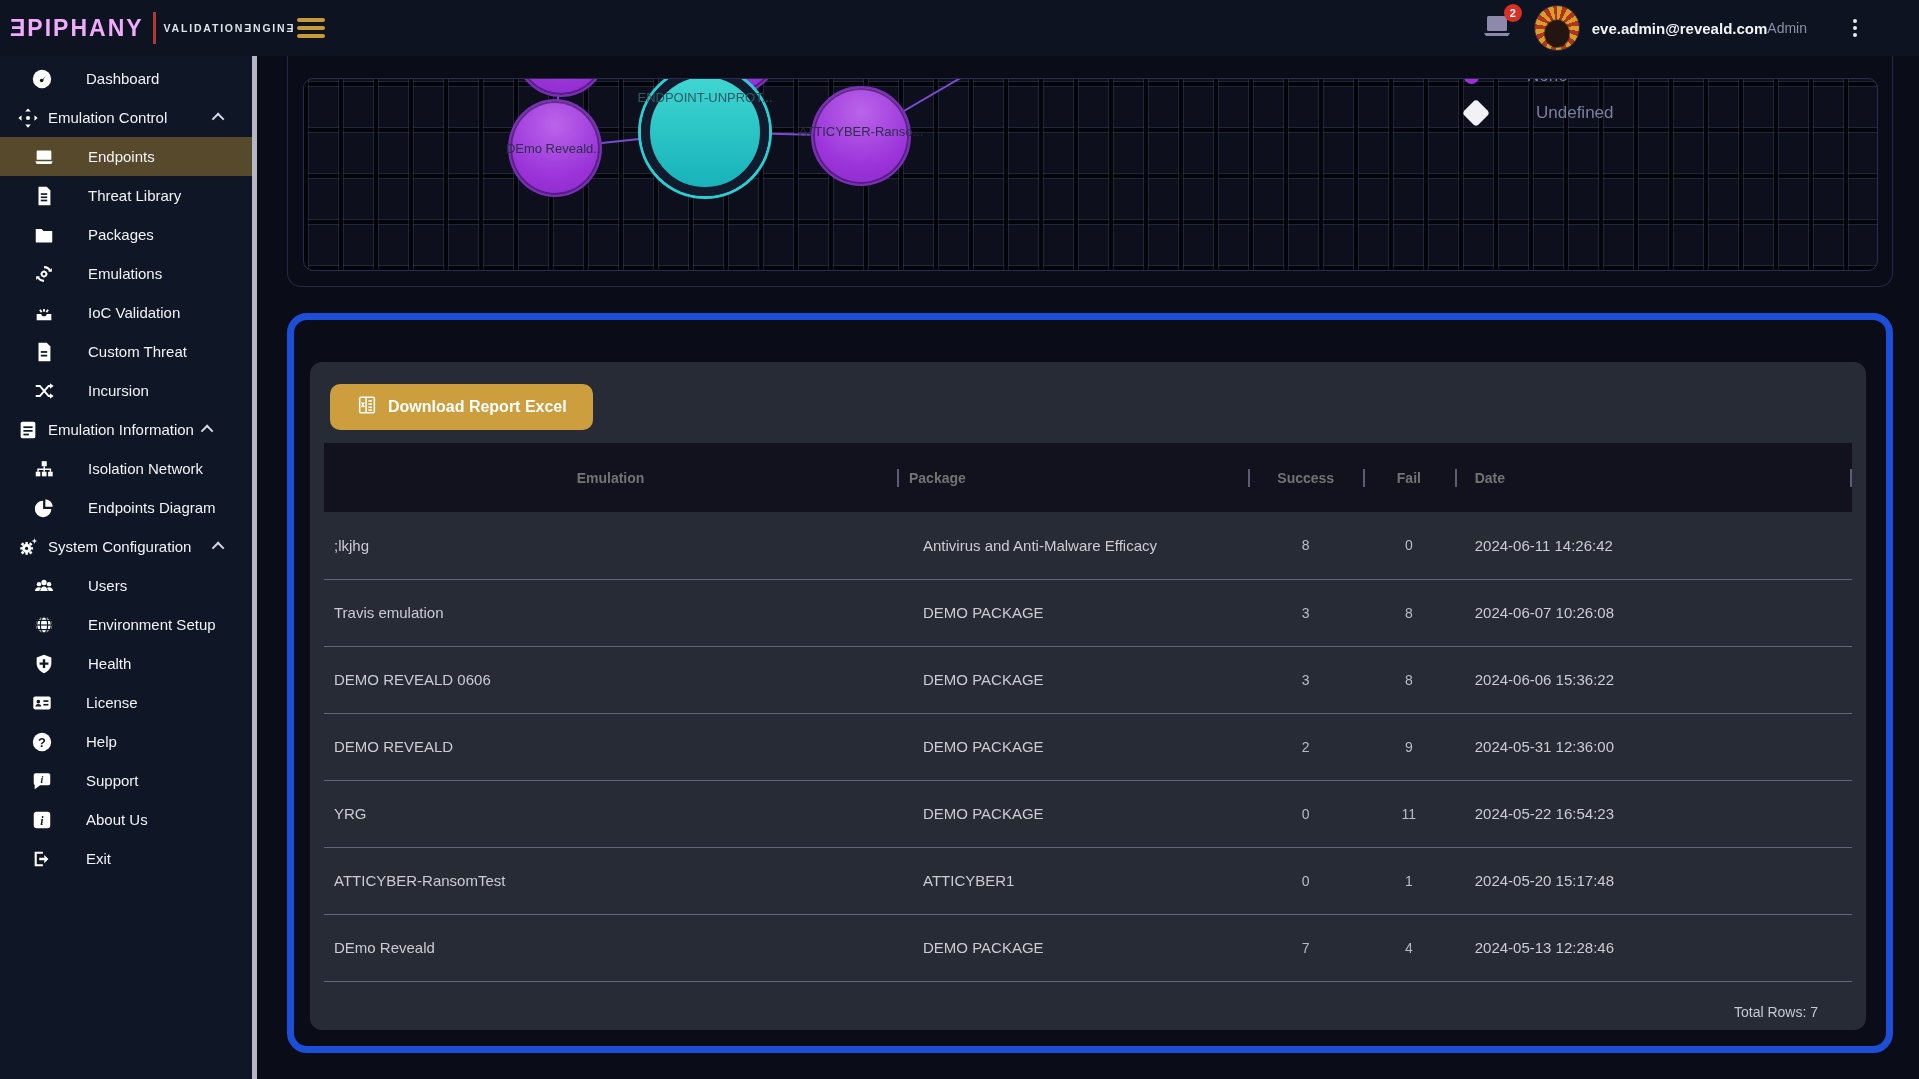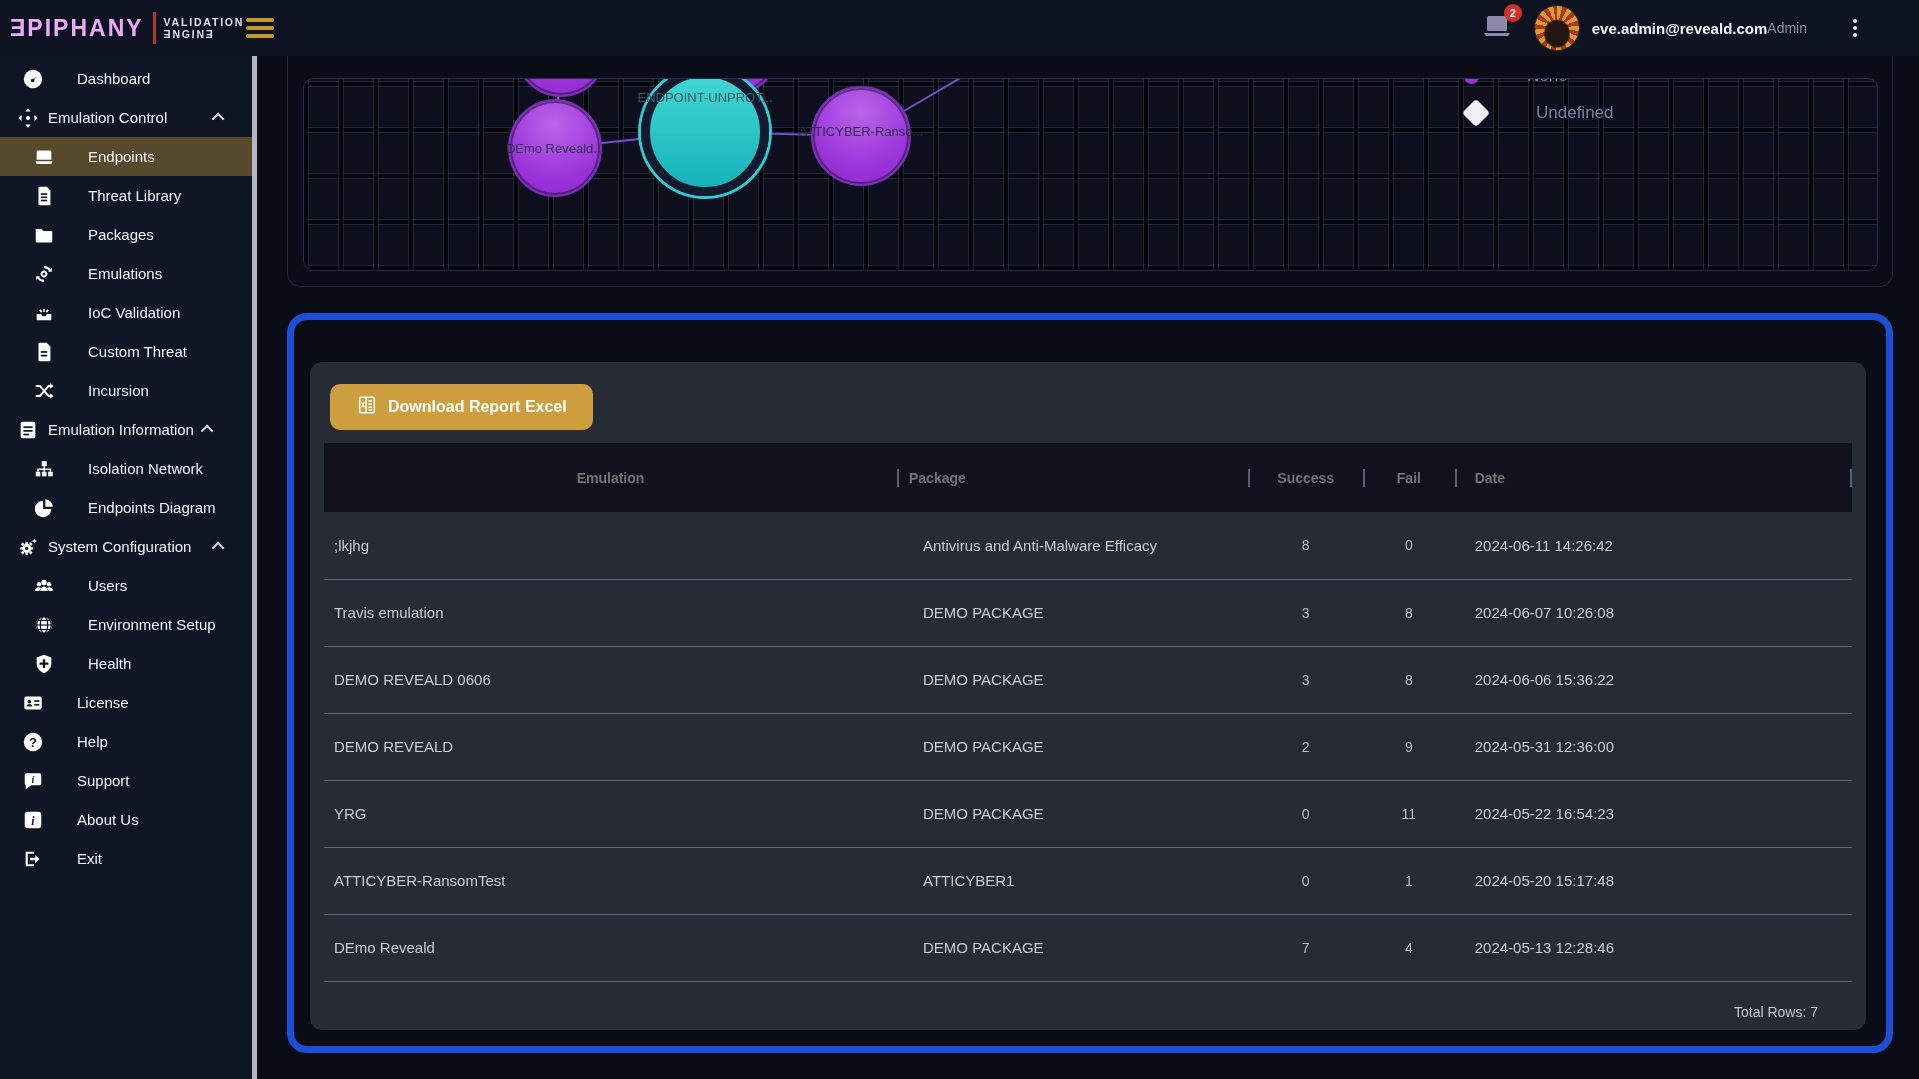--- a/index.html
+++ b/index.html
@@ -6,21 +6,21 @@
   html,body { background:#06080f; }
   body { font-family:"Liberation Sans", sans-serif; }
   .stage { position:relative; width:1919px; height:1079px; overflow:hidden; background:#0a0d18; }
 
   
   .topbar { position:absolute; top:0; left:0; width:1919px; height:56px; background:#0d1321; display:flex; align-items:center; z-index:20; }
   .topbar-left { width:252px; display:flex; align-items:center; padding:0 12px 0 10px; }
   .brand { display:flex; align-items:center; }
   .brand-name { color:#f0abfc; font-size:23px; font-weight:600; letter-spacing:2px; }
   .brand-divider { width:3px; height:32px; background:#b03a2e; margin:0 8px 0 9px; }
-  .brand-tag { display:flex; flex-direction:column; justify-content:center; }
+  .brand-tag { display:flex; justify-content:center; }
   .brand-tag span { color:#dfe3ea; font-size:10.5px; font-weight:700; letter-spacing:1.8px; line-height:12px; }
   .hamburger { margin-left:auto; display:flex; flex-direction:column; gap:4px; cursor:pointer; padding:4px 2px; }
   .hamburger i { display:block; width:28px; height:4px; background:#c89a37; border-radius:2px; }
   .topbar-right { margin-left:auto; display:flex; align-items:center; padding-right:58px; }
   .notif { position:relative; margin-right:22px; cursor:pointer; }
   .badge { position:absolute; top:-9px; right:-10px; min-width:18px; height:18px; border-radius:50%; background:#d93025; color:#fff; font-size:11px; font-weight:700; display:flex; align-items:center; justify-content:center; }
   .avatar { width:46px; height:46px; border-radius:50%; margin-right:12px; overflow:hidden; position:relative;
             background:repeating-conic-gradient(#d4a02a 0 14deg, #b3331f 14deg 28deg); border:1px solid #2a2a3a; }
   .avatar::after { content:""; position:absolute; left:14%; top:22%; width:72%; height:74%;
             background:radial-gradient(ellipse at 50% 55%, #231612 0 52%, rgba(35,22,18,0) 60%); border-radius:45% 55% 50% 50%; }
@@ -30,21 +30,21 @@
   .kebab { margin-left:42px; display:flex; flex-direction:column; gap:3px; cursor:pointer; padding:4px; }
   .kebab i { width:4px; height:4px; border-radius:50%; background:#e8eaf0; display:block; }
 
   
   .sidebar { position:absolute; top:56px; left:0; width:252px; height:1023px; background:#0f1626; z-index:10; padding-top:3px; }
   .side-strip { position:absolute; top:56px; left:252px; width:5px; height:1023px; background:#b4b6c4; z-index:11; }
   .nav-row { display:flex; align-items:center; height:39px; cursor:pointer; color:#f2f3f5; font-size:15px; font-weight:500; }
   .nav-row .ico { width:24px; height:24px; display:flex; align-items:center; justify-content:center; flex:none; }
   .nav-row svg { width:22px; height:22px; }
   .lv-group { padding-left:16px; } .lv-group .lbl { margin-left:8px; }
-  .lv-item  { padding-left:21px; } .lv-item .lbl { margin-left:32px; }
+  .lv-item  { padding-left:30px; } .lv-item .lbl { margin-left:32px; }
   .lv-sub   { padding-left:32px; } .lv-sub .lbl { margin-left:32px; }
   .nav-row.selected { background:#57492b; }
   .chev { margin-left:auto; margin-right:28px; width:9px; height:9px; border-left:2px solid #d6d9e0; border-top:2px solid #d6d9e0; transform:rotate(45deg) translateY(2px); flex:none; }
   .chev.inline { margin-left:10px; margin-right:0; }
 
   
   .content { position:absolute; top:56px; left:257px; width:1662px; height:1023px; }
 
   .graph-panel { margin:0 26px 0 30px; height:231px; border:1px solid #26264a; border-top:none; border-radius:0 0 14px 14px; padding:22px 14px 0 15px; background:#0a0d18; }
   .grid-area { position:relative; height:193px; border:1px solid #2b2b52; border-radius:10px; overflow:hidden;

